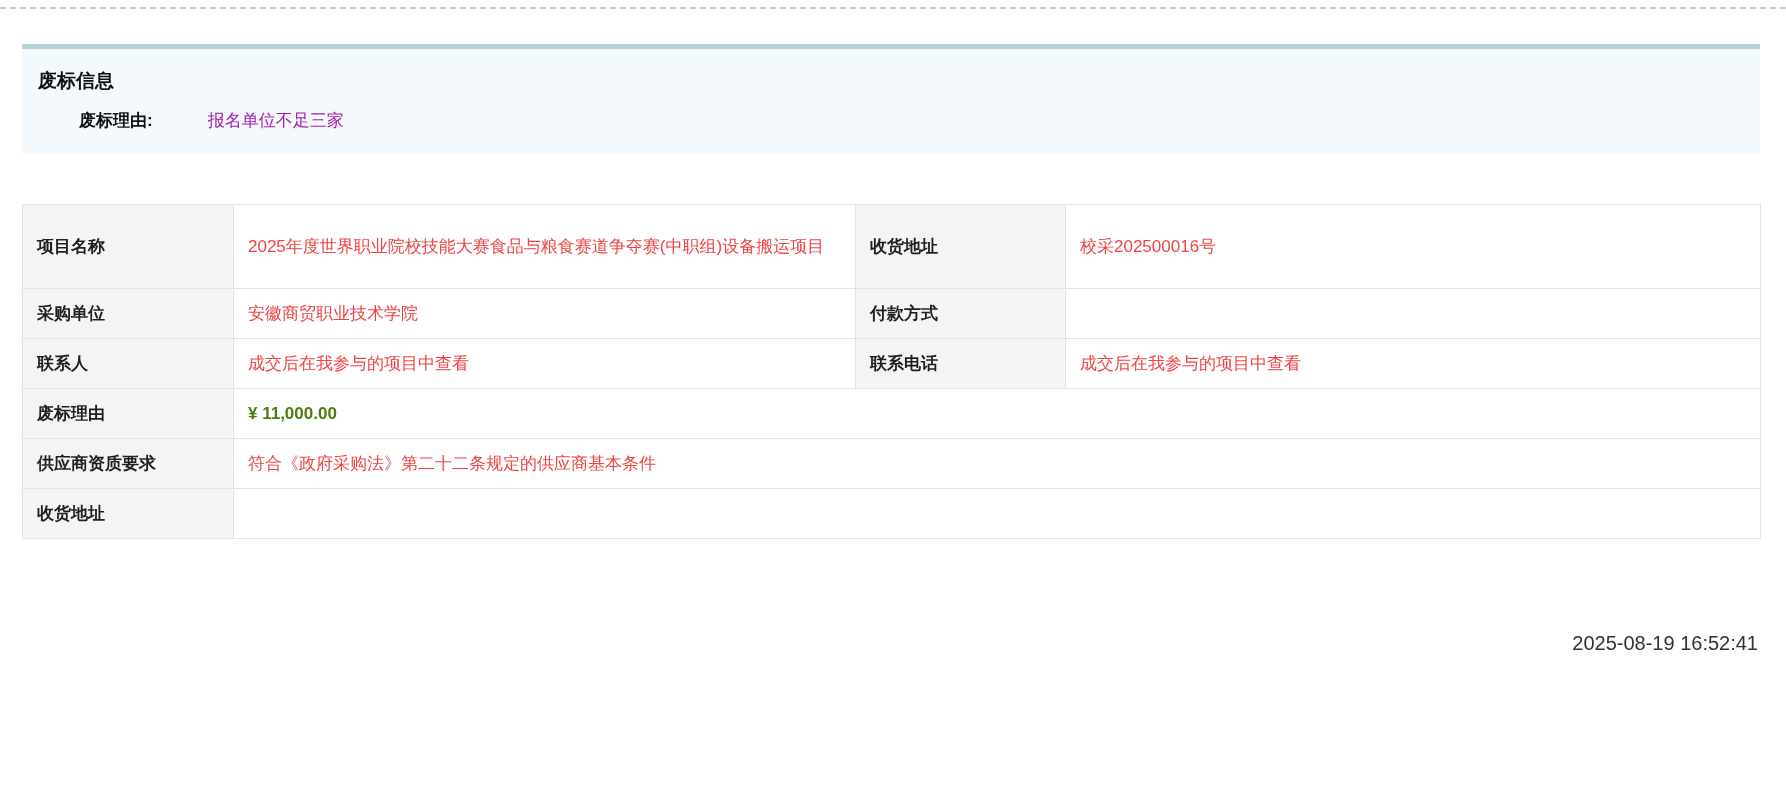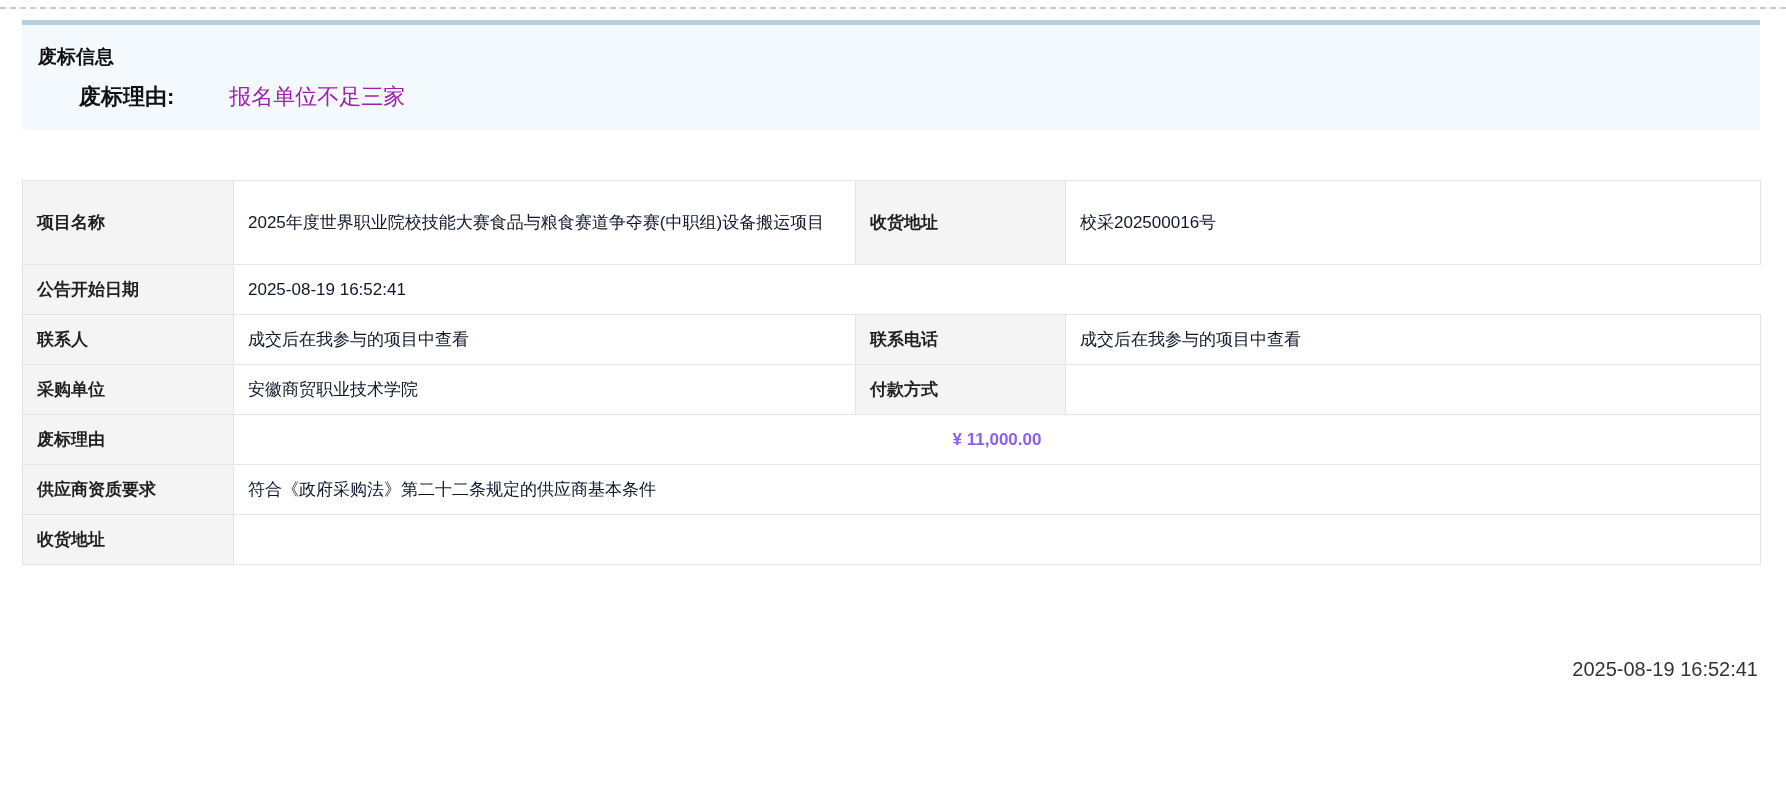--- a/index.html
+++ b/index.html
@@ -12,42 +12,42 @@
   }
   .top-dash {
     position: absolute;
     top: 7px; left: 0; right: 0;
     border-top: 2px dashed #cccccc;
     height: 0;
   }
   .content {
     position: absolute;
     left: 22px;
-    top: 20px;
+    top: 44px;
     width: 1738px;
   }
   
   .notice-panel {
     border-top: 5px solid #b7cedd;
     background: #f3f9fc;
     padding: 20px 16px 22px 16px;
     width: 100%;
   }
   .notice-title {
     font-size: 19px;
     font-weight: bold;
     color: #111111;
     line-height: 24px;
   }
   .notice-reason-row {
     display: flex;
     align-items: baseline;
     margin-top: 17px;
     padding-left: 41px; 
-    font-size: 22px;
+    font-size: 17px;
     line-height: 22px;
   }
   .notice-reason-label {
     font-weight: bold;
     color: #111111;
   }
   .notice-reason-value {
     margin-left: 55px;
     color: #a21caf;
   }
@@ -65,30 +65,29 @@
     padding: 9px 14px 9px 14px;
     line-height: 31px;
   }
   .info-table th {
     background: #f4f4f4;
     text-align: left;
     font-weight: bold;
     color: #1f1f1f;
   }
   .info-table td {
-    color: #0f172a;
+    color: #ef4444;
     background: #ffffff;
   }
   .info-table tr { height: 50px; }
   .info-table tr.row-tall { height: 84px; }
   td.no-right-border { border-right: none; }
   td.price-cell {
-    color: #8b5cf6;
+    color: #4d7c0f;
     font-weight: bold;
-    text-align: center;
   }
   
   .footer-timestamp {
     margin-top: 92px;
     text-align: right;
     font-size: 20px;
     color: #333333;
     line-height: 24px;
     padding-right: 2px;
   }
@@ -116,34 +115,30 @@
       <col style="width:695px">
     </colgroup>
     <tbody>
       <tr class="row-tall">
         <th>项目名称</th>
         <td>2025年度世界职业院校技能大赛食品与粮食赛道争夺赛(中职组)设备搬运项目</td>
         <th>收货地址</th>
         <td>校采202500016号</td>
       </tr>
       <tr>
-        <th>公告开始日期</th>
-        <td colspan="3" class="no-right-border">2025-08-19 16:52:41</td>
+        <th>采购单位</th>
+        <td>安徽商贸职业技术学院</td>
+        <th>付款方式</th>
+        <td></td>
       </tr>
       <tr>
         <th>联系人</th>
         <td>成交后在我参与的项目中查看</td>
         <th>联系电话</th>
         <td>成交后在我参与的项目中查看</td>
-      </tr>
-      <tr>
-        <th>采购单位</th>
-        <td>安徽商贸职业技术学院</td>
-        <th>付款方式</th>
-        <td></td>
       </tr>
       <tr>
         <th>废标理由</th>
         <td colspan="3" class="price-cell">¥ 11,000.00</td>
       </tr>
       <tr>
         <th>供应商资质要求</th>
         <td colspan="3">符合《政府采购法》第二十二条规定的供应商基本条件</td>
       </tr>
       <tr>

